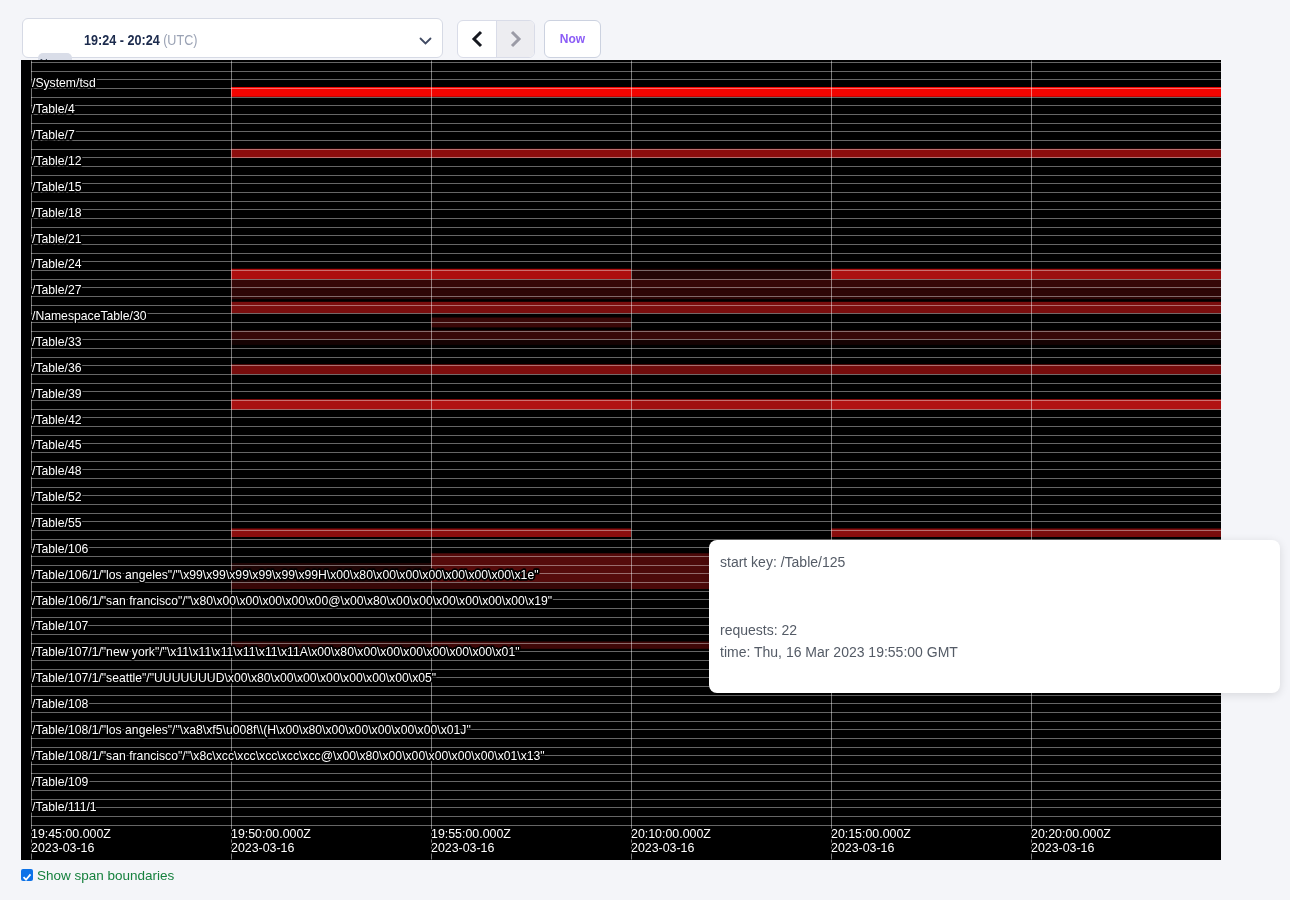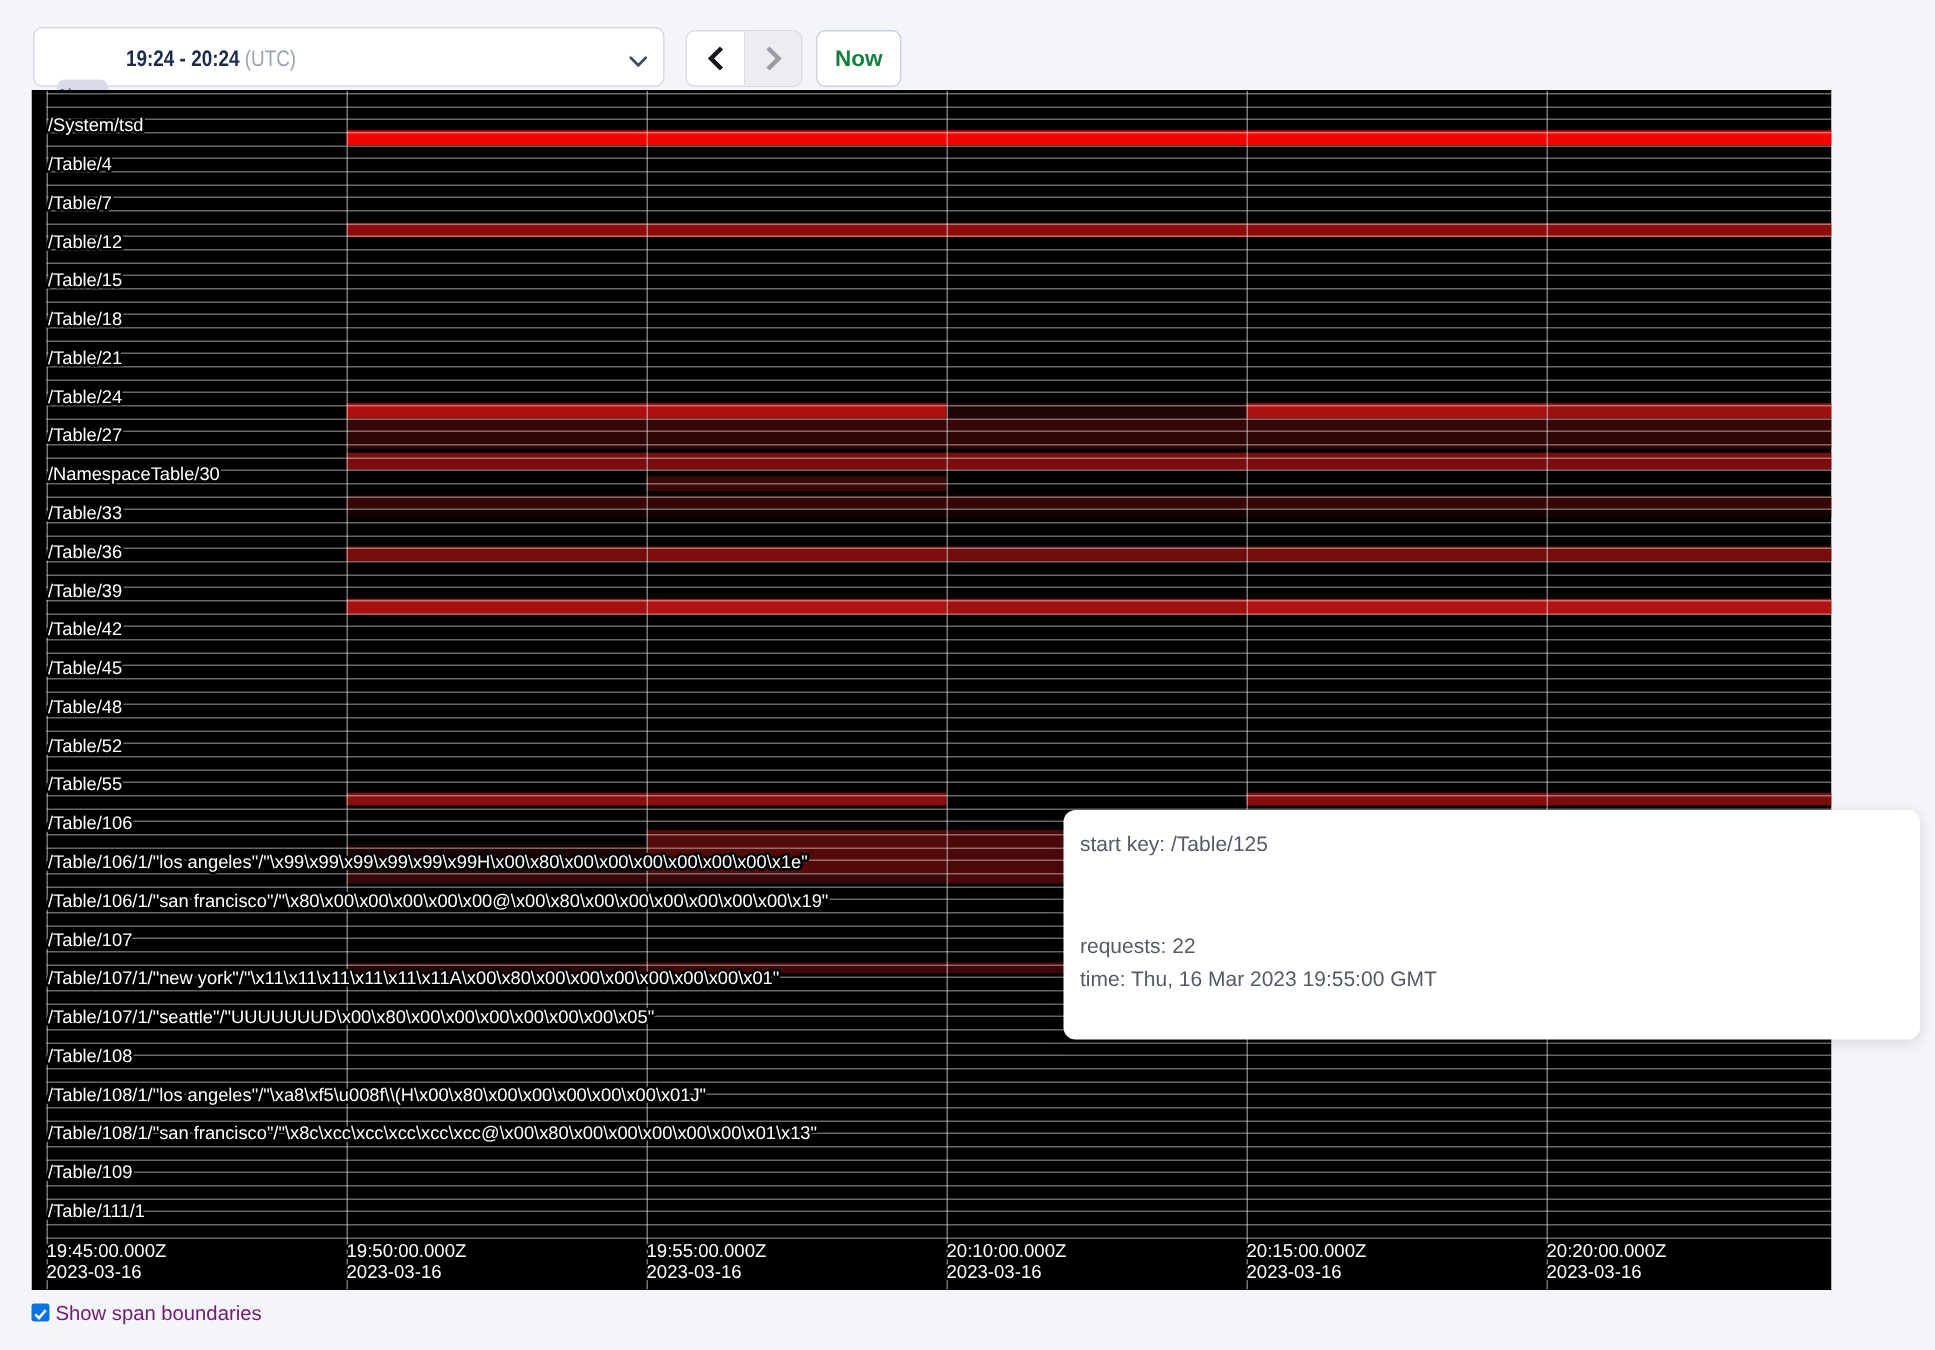--- a/index.html
+++ b/index.html
@@ -21,21 +21,21 @@
     <svg width="12" height="18" viewBox="0 0 12 18">
         <path d="M10 2 L3 9 L10 16" stroke="#15181f" stroke-width="3" fill="none"></path>
       </svg>
   </div>
   <div style="flex:1;height:100%;display:flex;align-items:center;justify-content:center;background:#ededf1;">
     <svg width="12" height="18" viewBox="0 0 12 18">
         <path d="M2 2 L9 9 L2 16" stroke="#9b9ba6" stroke-width="3" fill="none"></path>
       </svg>
   </div>
 </div>
-<div class="abs" style="left:544px;top:20px;width:57px;height:38px;border:1px solid #ccd2e0;border-radius:6px;background:#fff;display:flex;align-items:center;justify-content:center;font-size:15px;font-weight:bold;color:#15803d;">Now</div>
+<div class="abs" style="left:544px;top:20px;width:57px;height:38px;border:1px solid #ccd2e0;border-radius:6px;background:#fff;display:flex;align-items:center;justify-content:center;font-size:12px;font-weight:bold;color:#8b5cf6;">Now</div>
 
 <div class="abs" style="left:21px;top:60px;width:1200px;height:800px;">
 <svg width="1200" height="800" viewBox="0 0 1200 800" style="display:block">
 <rect x="0" y="0" width="1200" height="800" fill="#000"></rect>
 <rect x="210" y="27" width="990" height="9.8" fill="#f20400"></rect>
 <rect x="210" y="88.8" width="990" height="9.2" fill="#8d0d0d"></rect>
 <rect x="210" y="208.8" width="400" height="10.2" fill="#ad0e0e"></rect>
 <rect x="610" y="208.8" width="200" height="10.2" fill="#240505"></rect>
 <rect x="810" y="208.8" width="200" height="10.2" fill="#ab1111"></rect>
 <rect x="1010" y="208.8" width="190" height="10.2" fill="#9b1010"></rect>
@@ -116,13 +116,13 @@
   <div class="abs" style="left:11px;top:14px;">start key: /Table/125</div>
   <div class="abs" style="left:11px;top:82px;">requests: 22</div>
   <div class="abs" style="left:11px;top:104px;">time: Thu, 16 Mar 2023 19:55:00 GMT</div>
 </div>
 
 <div class="abs" style="left:21px;top:869px;width:12px;height:12px;background:#0c72e8;border-radius:2px;">
   <svg width="12" height="12" viewBox="0 0 12 12">
       <path d="M2.5 6.2 L5 8.7 L9.5 3.4" stroke="#fff" stroke-width="1.7" fill="none"></path>
     </svg>
 </div>
-<div class="abs" style="left:37px;top:868px;font-size:13.5px;color:#701a75;">Show span boundaries</div>
+<div class="abs" style="left:37px;top:868px;font-size:13.5px;color:#15803d;">Show span boundaries</div>
 
 </body></html>

